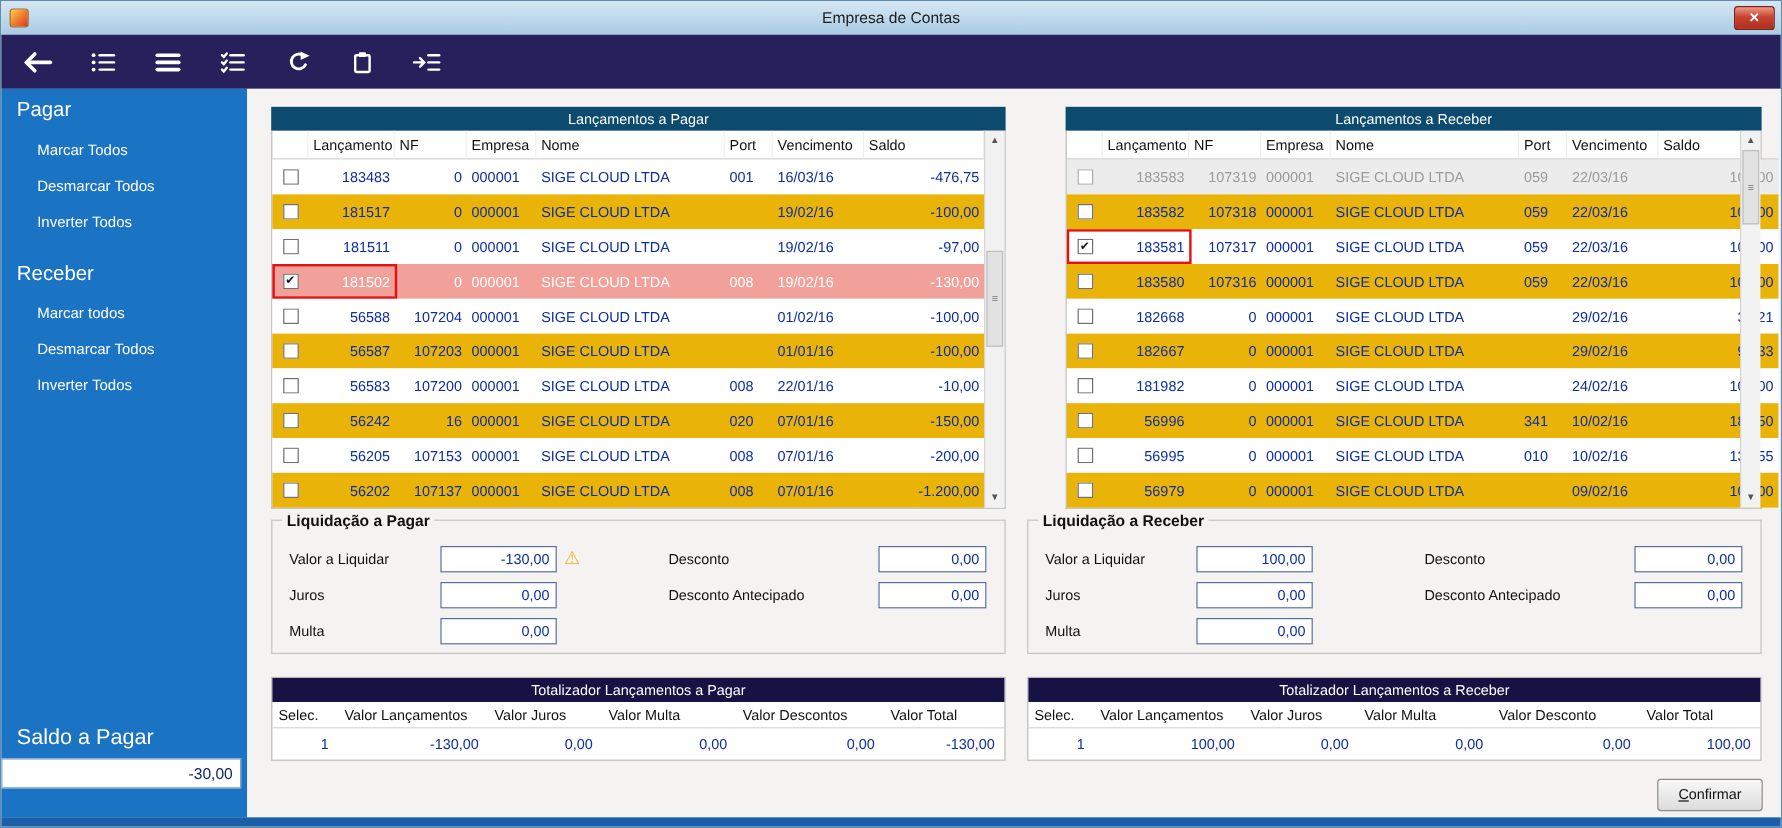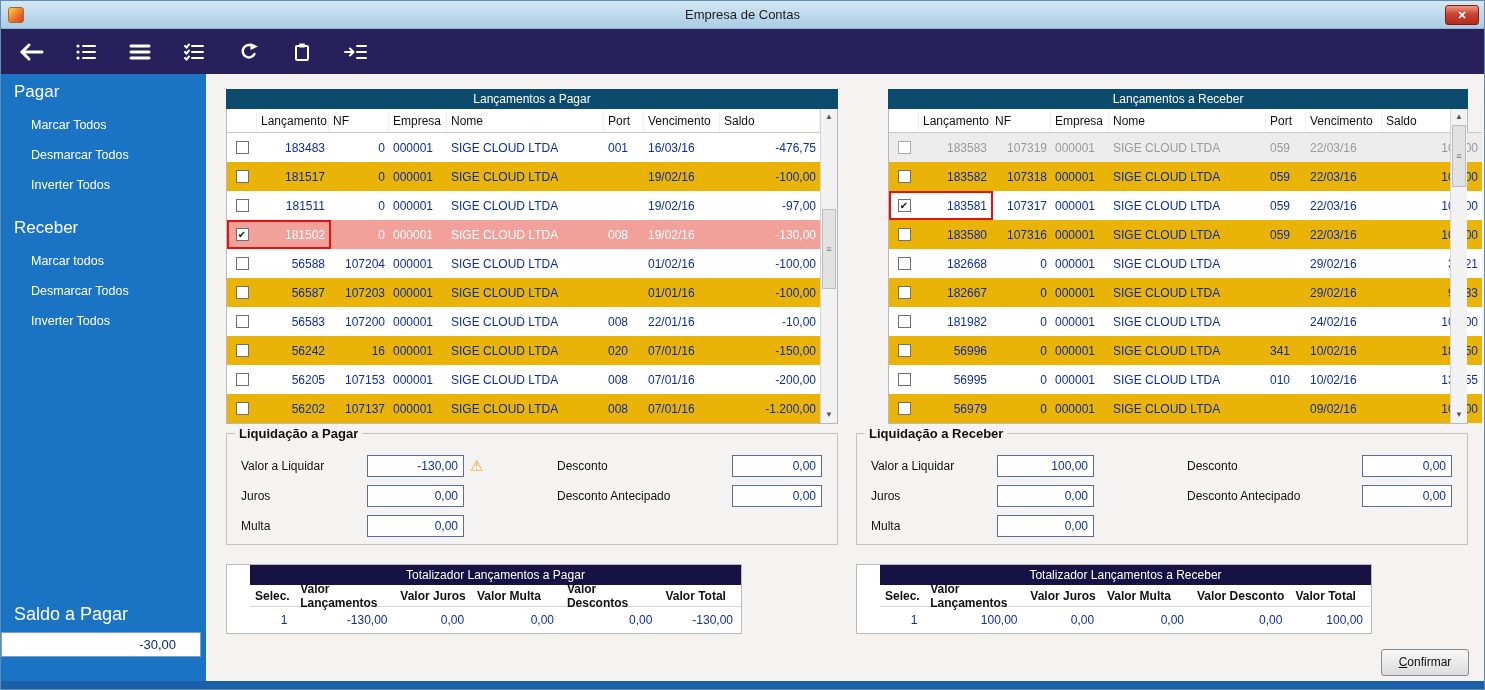--- a/index.html
+++ b/index.html
@@ -30,21 +30,21 @@
   
   .sidebar { position: absolute; top: 73px; left: 0; width: 205px; bottom: 8px;
              background: #1b73c4; color: #fff; }
   .bottom-strip { position: absolute; left: 0; right: 0; bottom: 0; height: 8px; background: #1a5fa8; }
   .sb-heading { font-size: 17px; padding: 18px 0 8px 13px; }
   .sb-heading.first { padding-top: 8px; }
   .sb-item { font-size: 12.5px; padding: 8px 0 8px 30px; cursor: pointer; }
   .saldo-label { position: absolute; left: 13px; bottom: 56px; font-size: 18px; }
   .saldo-input { position: absolute; left: 0; bottom: 24px; width: 200px; height: 25px;
                  background: #fff; border: 1px solid #7aa0c4; color: #0d2b66;
-                 font-size: 13px; text-align: right; line-height: 23px; padding-right: 24px; }
+                 font-size: 13px; text-align: right; line-height: 23px; padding-right: 6px; }
 
   
   .content { position: absolute; top: 73px; left: 205px; right: 0; bottom: 8px; background: #f4f3f1; }
 
   
   .panel { position: absolute; width: 612px; }
   .p-pagar { left: 20px; top: 15px; }
   .p-receber { left: 650px; top: 15px; padding-left: 32px; }
   .panel-title { height: 20px; background: #0c4a6e; color: #fff; font-size: 12px;
                  line-height: 20px; text-align: center; }
@@ -87,27 +87,27 @@
   .gb-pagar { left: 20px; } .gb-receber { left: 650px; }
   .gb-title { position: absolute; top: -8px; left: 8px; background: #f4f3f1; padding: 0 4px;
               font-size: 13px; font-weight: bold; color: #111; }
   .gb-label { position: absolute; font-size: 12px; color: #111; }
   .gb-input { position: absolute; height: 22px; background: #fff; border: 1px solid #5a6e9e;
               color: #0c2da3; font-size: 12px; text-align: right; line-height: 20px;
               padding-right: 5px; cursor: text; }
   .warning-icon { position: absolute; font-size: 15px; color: #f2a71b; line-height: 20px; }
 
   
-  .tot { position: absolute; top: 490px; width: 516px; background: #fff; border: 1px solid #b9b9b9; padding-left: 23px; }
+  .tot { position: absolute; top: 490px; width: 612px; background: #fff; border: 1px solid #b9b9b9; }
   .tot-pagar { left: 20px; } .tot-receber { left: 650px; }
   .tot-title { height: 20px; background: #171144; color: #fff; font-size: 12px;
                text-align: center; line-height: 20px; }
   .tot-header { display: flex; height: 22px; align-items: center; font-size: 12px; color: #111;
                 border-bottom: 1px solid #d5d5d5; }
-  .tot-header .cell { padding-left: 5px; font-weight: bold; }
+  .tot-header .cell { padding-left: 5px; }
   .tot-row { display: flex; height: 26px; align-items: center; font-size: 12px; }
   .tot-row .cell { color: #0c2da3; text-align: right; padding-right: 8px; }
   .t0 { width: 55px; } .t1 { width: 125px; } .t2 { width: 95px; } .t3 { width: 112px; }
   .t4 { width: 123px; } .t5 { width: 100px; }
 
   
   .confirm-btn { position: absolute; left: 1175px; top: 575px; width: 88px; height: 27px;
                  background: linear-gradient(#f8f8f8, #dcdcdc); border: 1px solid #8b8b8b;
                  border-radius: 3px; font-size: 12px; color: #111; text-align: center; cursor: pointer; }
   .confirm-btn span { display: block; line-height: 25px; }

